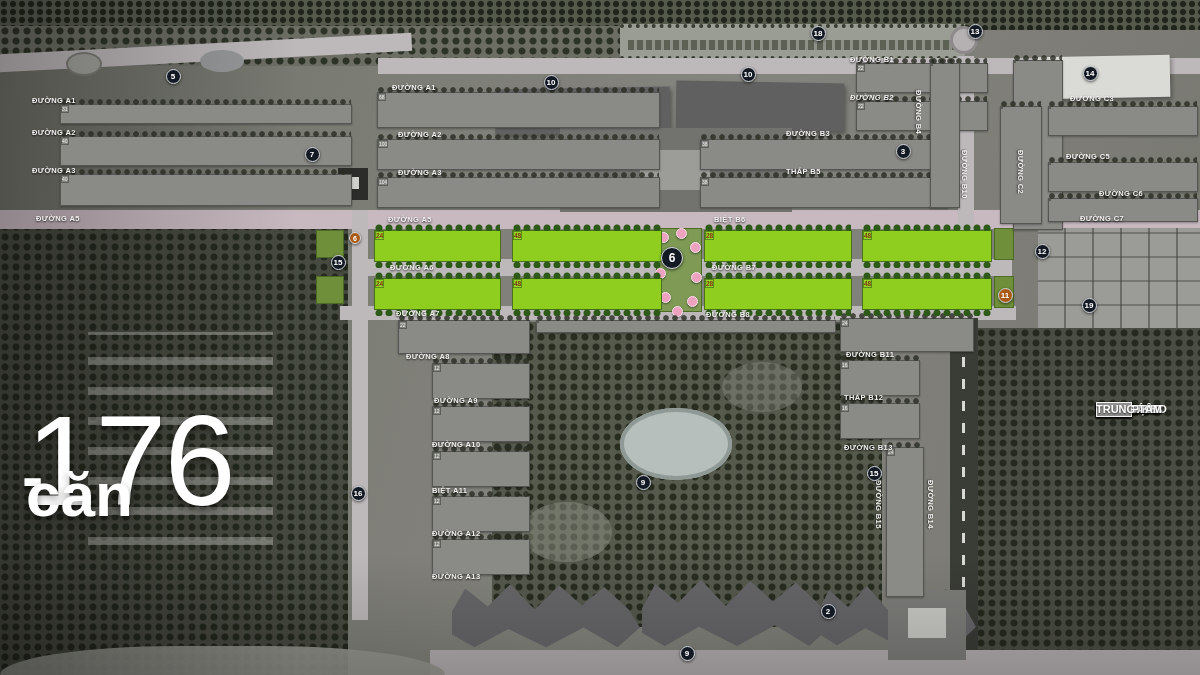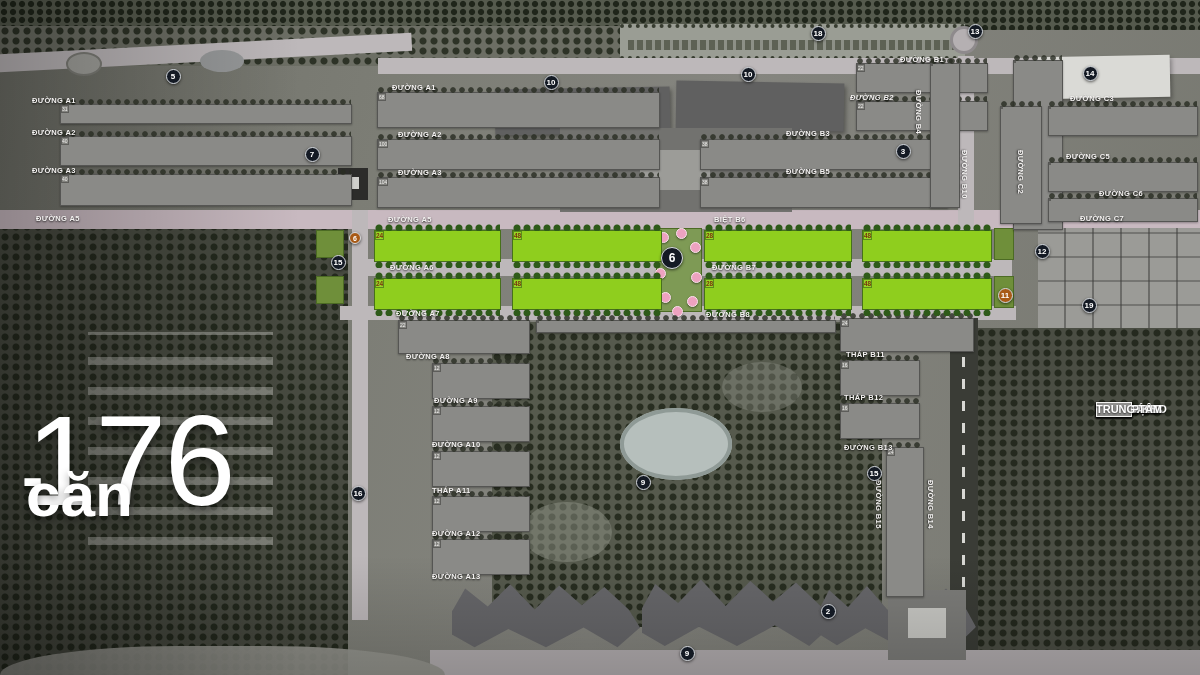--- a/index.html
+++ b/index.html
@@ -1238,31 +1238,31 @@
     <div class="street" style="left: 398px; top: 130px;">ĐƯỜNG A2</div>
     <div class="street" style="left: 32px; top: 166px;">ĐƯỜNG A3</div>
     <div class="street" style="left: 398px; top: 168px;">ĐƯỜNG A3</div>
     <div class="street" style="left: 36px; top: 214px;">ĐƯỜNG A5</div>
     <div class="street" style="left: 388px; top: 215px;">ĐƯỜNG A5</div>
     <div class="street" style="left: 390px; top: 263px;">ĐƯỜNG A6</div>
     <div class="street" style="left: 396px; top: 309px;">ĐƯỜNG A7</div>
     <div class="street" style="left: 406px; top: 352px;">ĐƯỜNG A8</div>
     <div class="street" style="left: 434px; top: 396px;">ĐƯỜNG A9</div>
     <div class="street" style="left: 432px; top: 440px;">ĐƯỜNG A10</div>
-    <div class="street" style="left: 432px; top: 486px;">THÁP A11</div>
+    <div class="street" style="left: 432px; top: 486px;">BIỆT A11</div>
     <div class="street" style="left: 432px; top: 529px;">ĐƯỜNG A12</div>
     <div class="street" style="left: 432px; top: 572px;">ĐƯỜNG A13</div>
-    <div class="street" style="left: 900px; top: 55px; text-align: right;">ĐƯỜNG B1</div>
+    <div class="street" style="left: 850px; top: 55px; text-align: right;">ĐƯỜNG B1</div>
     <div class="street" style="left: 850px; top: 93px; font-style: italic;">ĐƯỜNG B2</div>
     <div class="street" style="left: 786px; top: 129px;">ĐƯỜNG B3</div>
-    <div class="street" style="left: 786px; top: 167px;">ĐƯỜNG B5</div>
+    <div class="street" style="left: 786px; top: 167px;">THÁP B5</div>
     <div class="street" style="left: 714px; top: 215px;">BIỆT B6</div>
     <div class="street" style="left: 712px; top: 263px;">ĐƯỜNG B7</div>
     <div class="street" style="left: 706px; top: 310px;">ĐƯỜNG B8</div>
-    <div class="street" style="left: 846px; top: 350px;">THÁP B11</div>
+    <div class="street" style="left: 846px; top: 350px;">ĐƯỜNG B11</div>
     <div class="street" style="left: 844px; top: 393px;">THÁP B12</div>
     <div class="street" style="left: 844px; top: 435px; margin-top: 8px;">ĐƯỜNG B13</div>
     <div class="street vert" style="left: 914px; top: 90px;">ĐƯỜNG B4</div>
     <div class="street vert" style="left: 960px; top: 150px;">ĐƯỜNG B10</div>
     <div class="street vert" style="left: 874px; top: 480px;">ĐƯỜNG B15</div>
     <div class="street vert" style="left: 926px; top: 480px;">ĐƯỜNG B14</div>
     <div class="street vert" style="left: 1016px; top: 150px;">ĐƯỜNG C2</div>
     <div class="street" style="left: 1070px; top: 94px;">ĐƯỜNG C3</div>
     <div class="street" style="left: 1066px; top: 152px;">ĐƯỜNG C5</div>
     <div class="street" style="left: 1066px; top: 189px; padding-left: 33px;">ĐƯỜNG C6</div>

